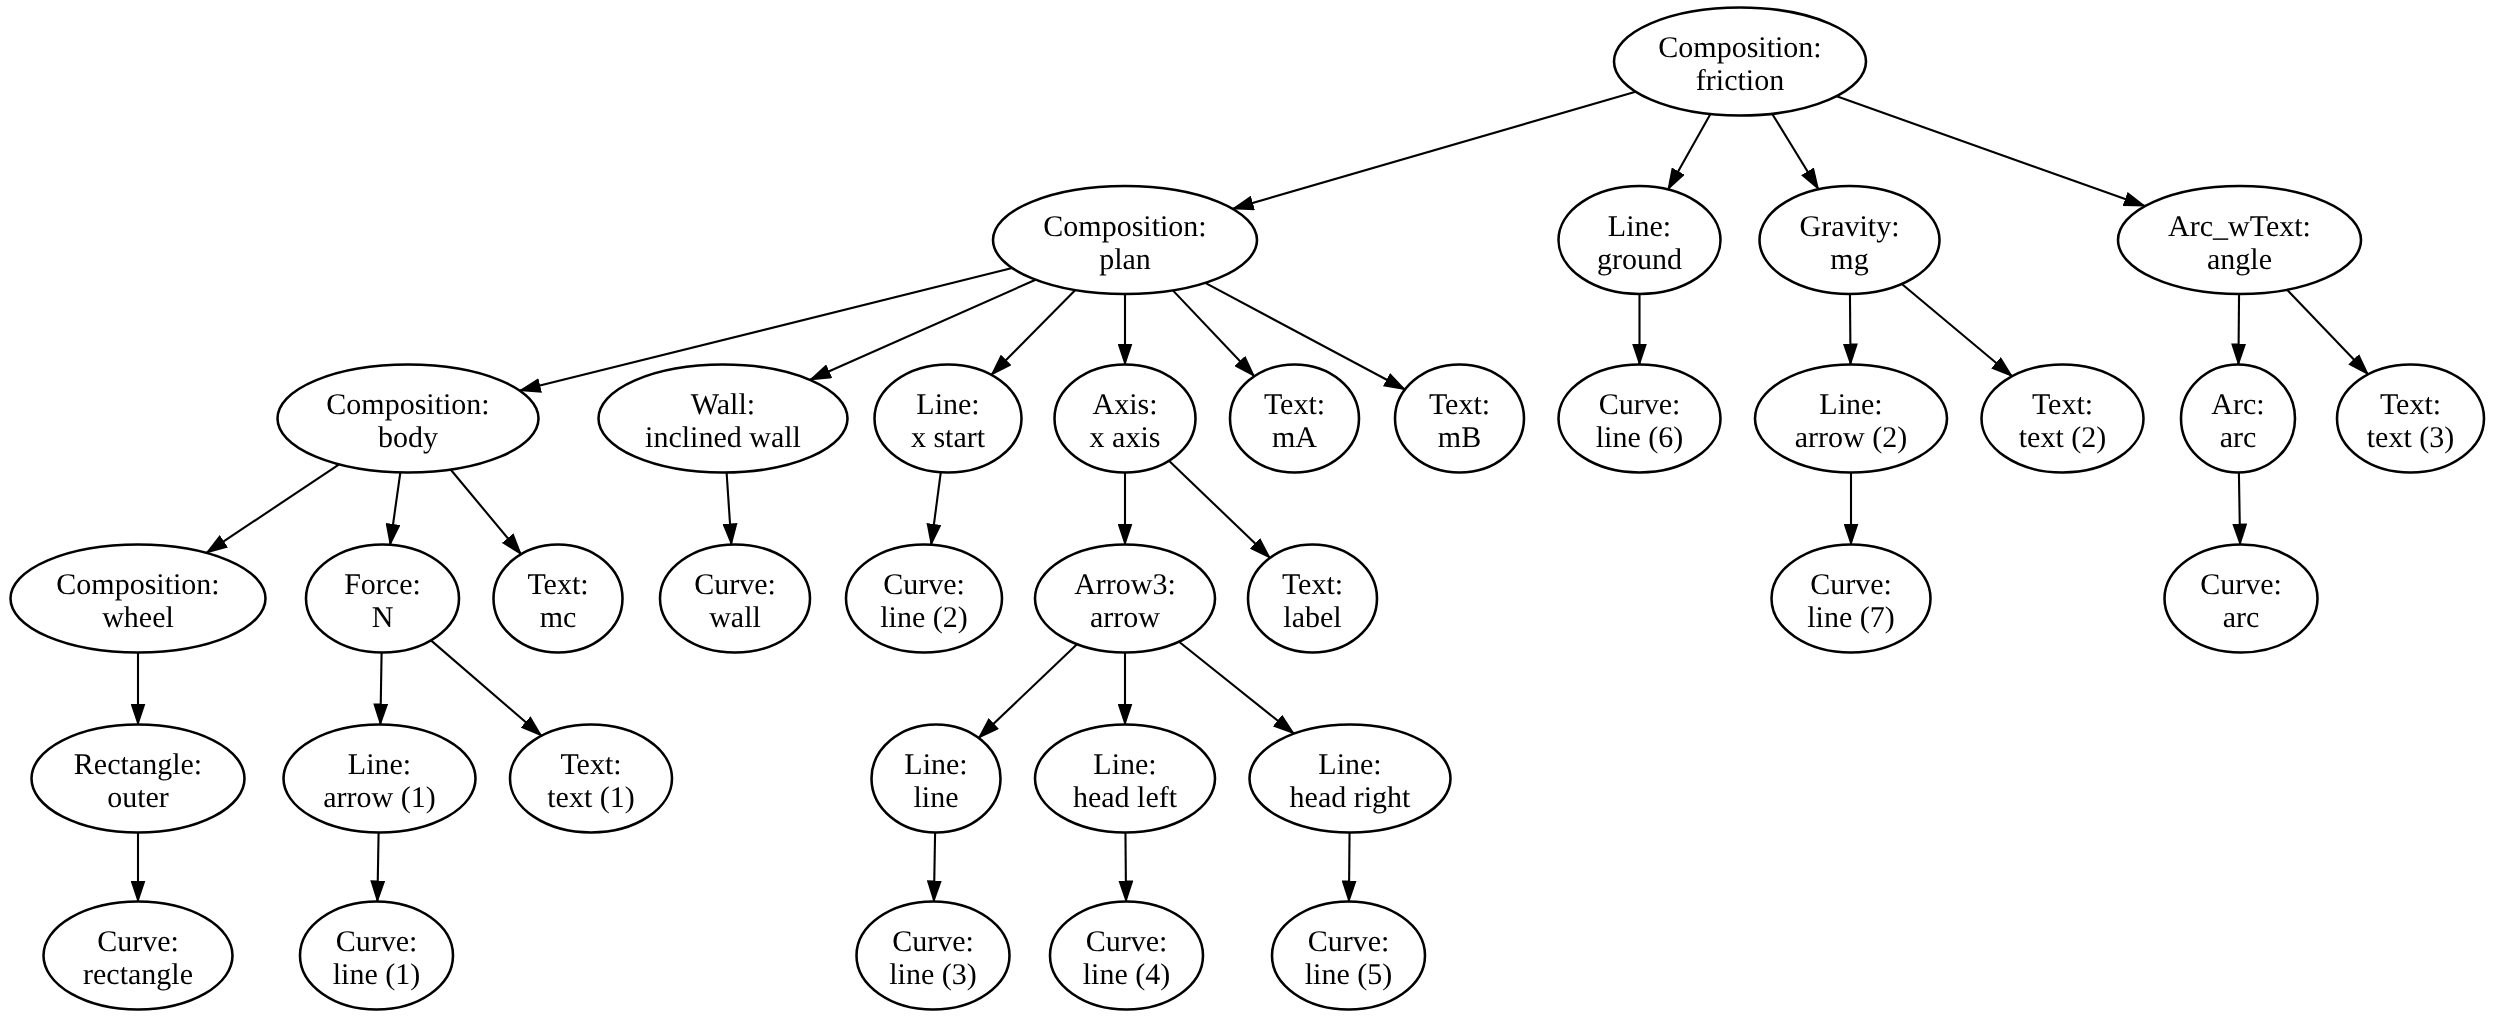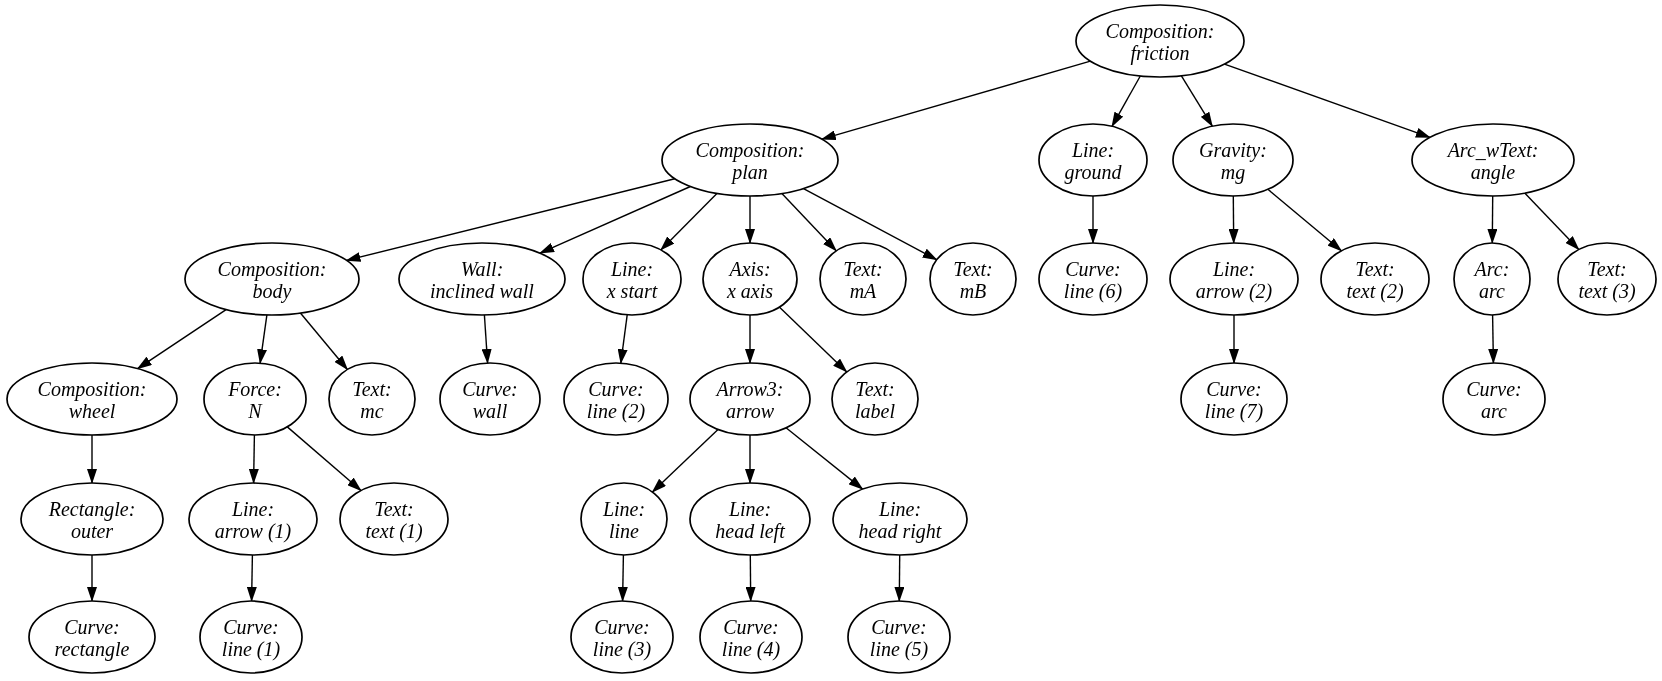--- a/index.html
+++ b/index.html
@@ -6,21 +6,20 @@
     margin: 0;
     padding: 0;
     background: #ffffff;
   }
   .canvas-wrap {
     position: relative;
     width: 1662px;
     height: 681px;
     background: #ffffff;
     overflow: hidden;
-    font-style: italic;
   }
   svg {
     display: block;
   }
   .node-ellipse {
     fill: #ffffff;
     stroke: #000000;
     stroke-width: 1.7;
   }
   .node-text {

